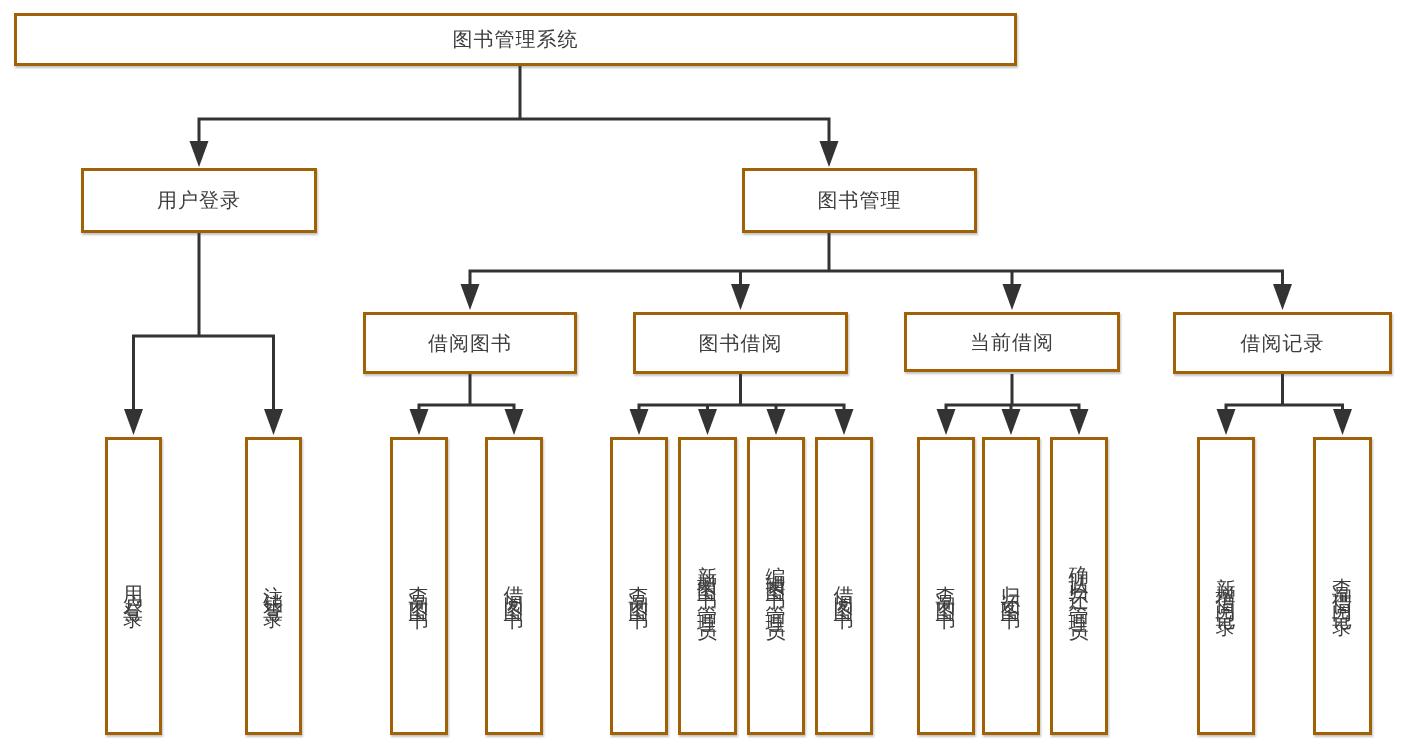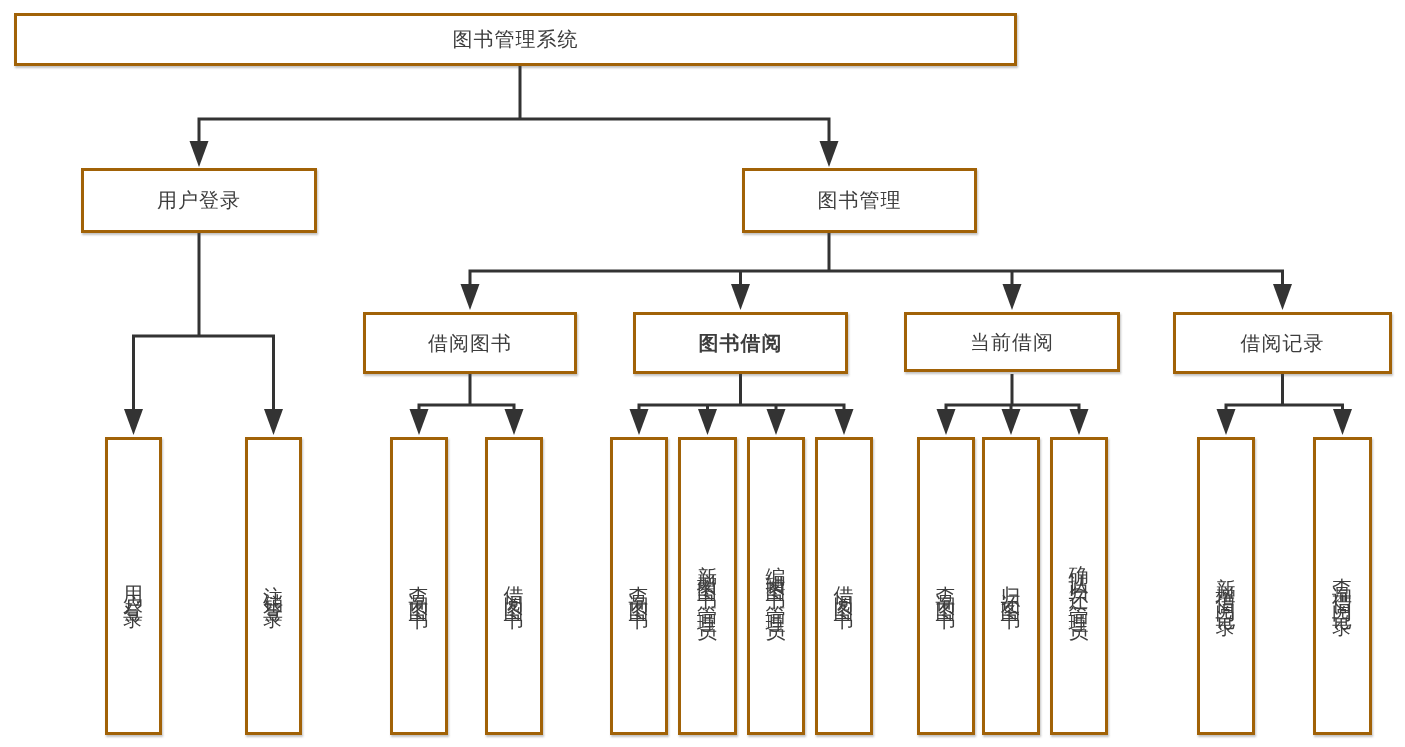--- a/index.html
+++ b/index.html
@@ -40,21 +40,21 @@
     text-orientation: mixed;
     letter-spacing: 8px;
     line-height: 1;
     white-space: normal;
   }
   
   .n-root      { left: 14px;   top: 13px;  width: 1003px; height: 53px; }
   .n-login     { left: 81px;   top: 168px; width: 236px;  height: 65px; }
   .n-mgmt      { left: 712px;  top: 168px; width: 235px;  height: 65px; margin-left: 30px; }
   .n-newbooks  { left: 363px;  top: 312px; width: 214px;  height: 62px; }
-  .n-borrow    { left: 633px;  top: 312px; width: 215px;  height: 62px; font-weight: bold; }
+  .n-borrow    { left: 633px;  top: 312px; width: 215px;  height: 62px; }
   .n-current   { left: 904px;  top: 312px; width: 216px;  height: 60px; }
   .n-records   { left: 1173px; top: 312px; width: 219px;  height: 62px; }
   .lf { top: 437px; height: 298px; }
   .lf-1  { left: 105px;  width: 57px; }
   .lf-2  { left: 245px;  width: 57px; }
   .lf-3  { left: 390px;  width: 58px; }
   .lf-4  { left: 485px;  width: 58px; }
   .lf-5  { left: 610px;  width: 58px; }
   .lf-6  { left: 678px;  width: 59px; }
   .lf-7  { left: 747px;  width: 58px; }

